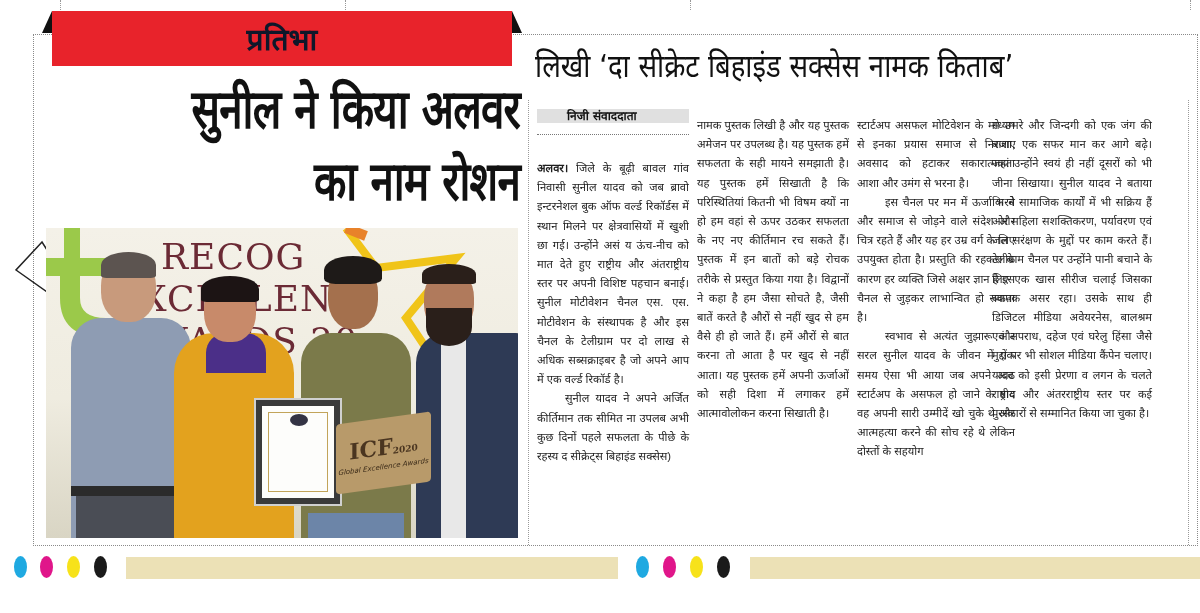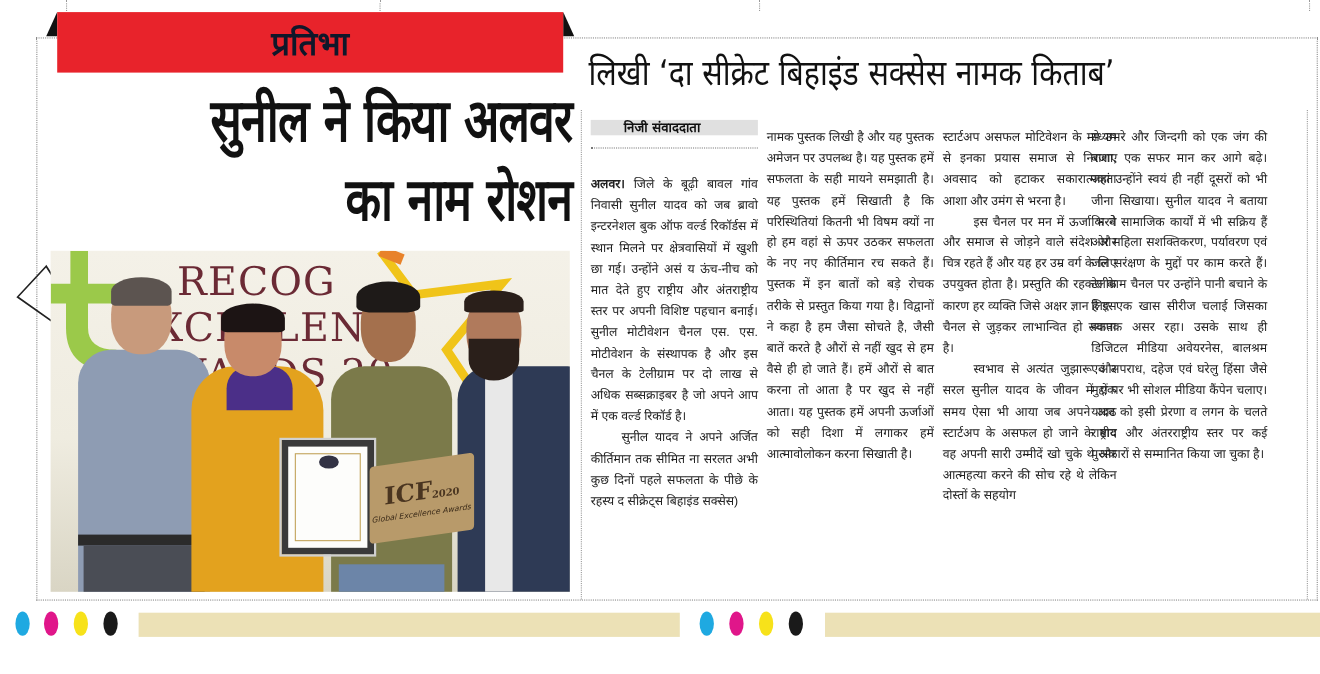--- a/index.html
+++ b/index.html
@@ -168,21 +168,21 @@
   </div>
 </div>
 
 <div class="headline-right">लिखी ‘दा सीक्रेट बिहाइंड सक्सेस नामक किताब’</div>
 
 <div class="byline">निजी संवाददाता</div>
 <div class="byline-rule"></div>
 
 <div class="col col1">
   <p><span class="lead">अलवर।</span> <span>जिले के बूढ़ी बावल गांव निवासी सुनील यादव को जब ब्रावो इन्टरनेशल बुक ऑफ वर्ल्ड रिकॉर्डस में स्थान मिलने पर क्षेत्रवासियों में खुशी छा गई। उन्होंने असं य ऊंच-नीच को मात देते हुए राष्ट्रीय और अंतराष्ट्रीय स्तर पर अपनी विशिष्ट पहचान बनाई। सुनील मोटीवेशन चैनल एस. एस. मोटीवेशन के संस्थापक है और इस चैनल के टेलीग्राम पर दो लाख से अधिक सब्सक्राइबर है जो अपने आप में एक वर्ल्ड रिकॉर्ड है।</span></p>
-  <p class="indent">सुनील यादव ने अपने अर्जित कीर्तिमान तक सीमित ना सरलत अभी कुछ दिनों पहले सफलता के पीछे के रहस्य द सीक्रेट्स बिहाइंड सक्सेस)</p>
+  <p class="indent">सुनील यादव ने अपने अर्जित कीर्तिमान तक सीमित ना उपलब अभी कुछ दिनों पहले सफलता के पीछे के रहस्य द सीक्रेट्स बिहाइंड सक्सेस)</p>
 </div>
 <div class="col col2">
   <p>नामक पुस्तक लिखी है और यह पुस्तक अमेजन पर उपलब्ध है। यह पुस्तक हमें सफलता के सही मायने समझाती है। यह पुस्तक हमें सिखाती है कि परिस्थितियां कितनी भी विषम क्यों ना हो हम वहां से ऊपर उठकर सफलता के नए नए कीर्तिमान रच सकते हैं। पुस्तक में इन बातों को बड़े रोचक तरीके से प्रस्तुत किया गया है। विद्वानों ने कहा है हम जैसा सोचते है, जैसी बातें करते है औरों से नहीं खुद से हम वैसे ही हो जाते हैं। हमें औरों से बात करना तो आता है पर खुद से नहीं आता। यह पुस्तक हमें अपनी ऊर्जाओं को सही दिशा में लगाकर हमें आत्मावोलोकन करना सिखाती है।</p>
 </div>
 <div class="col col3">
   <p>स्टार्टअप असफल मोटिवेशन के माध्यम से इनका प्रयास समाज से निराशा, अवसाद को हटाकर सकारात्मकता आशा और उमंग से भरना है।</p>
   <p class="indent">इस चैनल पर मन में ऊर्जा भरने और समाज से जोड़ने वाले संदेश और चित्र रहते हैं और यह हर उम्र वर्ग के लिए उपयुक्त होता है। प्रस्तुति की रहकरा के कारण हर व्यक्ति जिसे अक्षर ज्ञान है इस चैनल से जुड़कर लाभान्वित हो सकता है।</p>
   <p class="indent">स्वभाव से अत्यंत जुझारू और सरल सुनील यादव के जीवन में एक समय ऐसा भी आया जब अपने आठ स्टार्टअप के असफल हो जाने के बाद वह अपनी सारी उम्मीदें खो चुके थे और आत्महत्या करने की सोच रहे थे लेकिन दोस्तों के सहयोग</p>
 </div>
 <div class="col col4">

